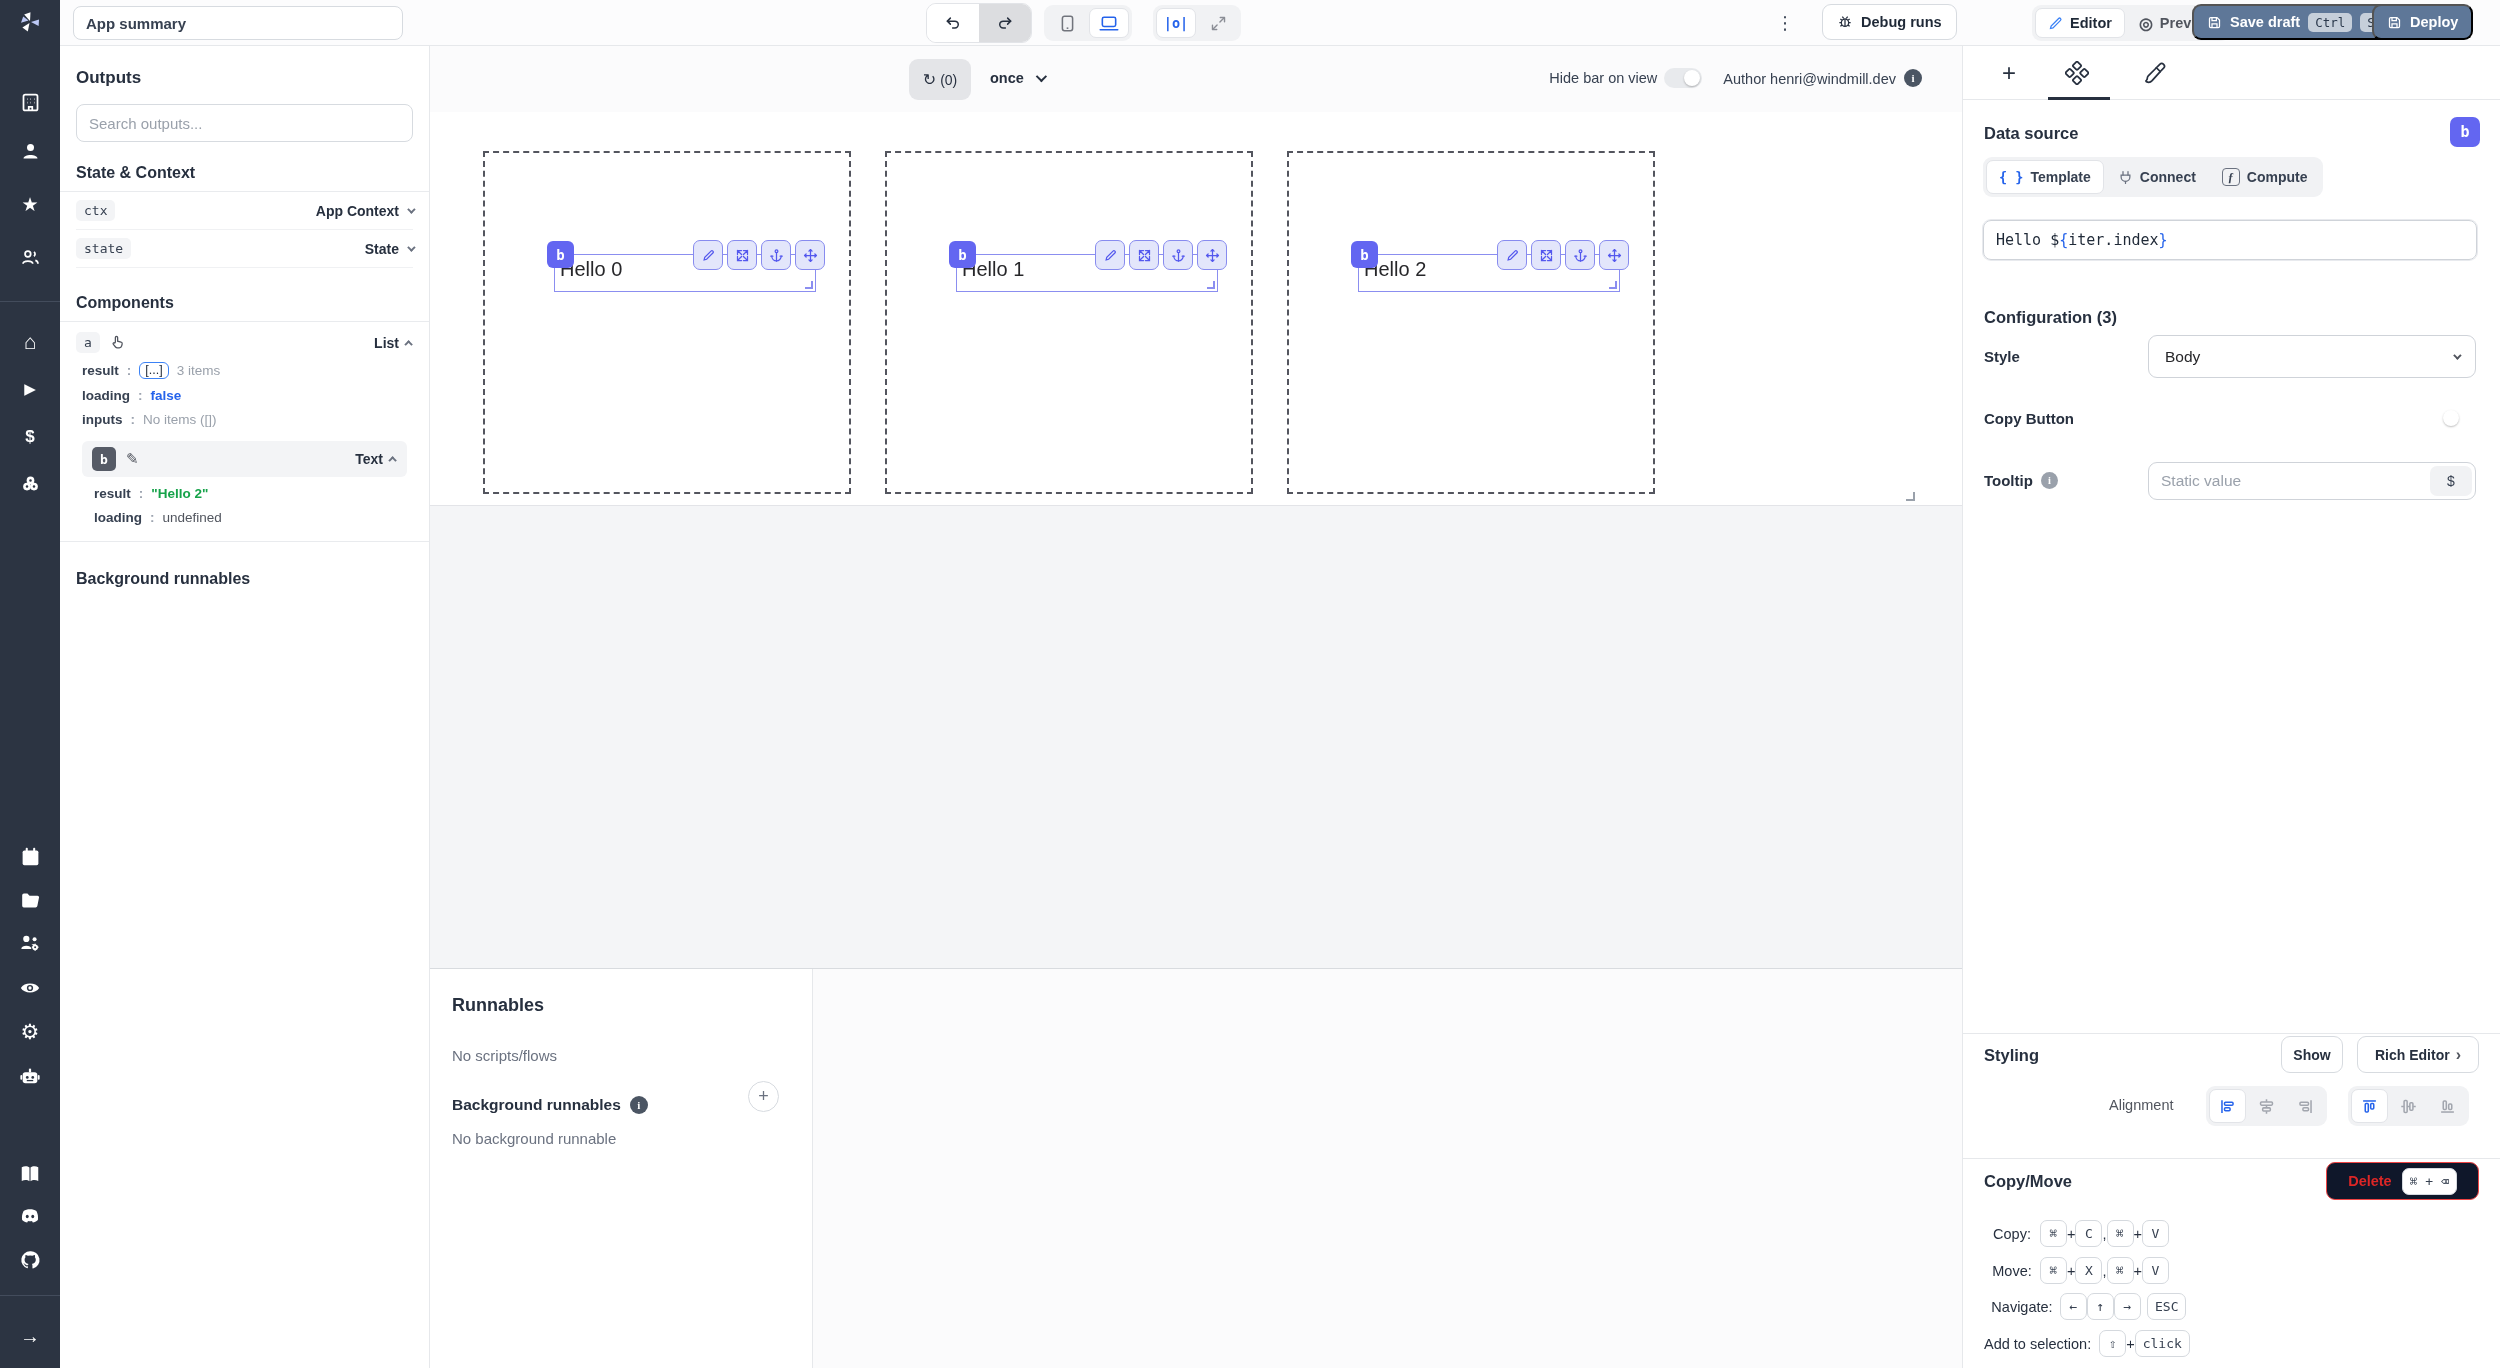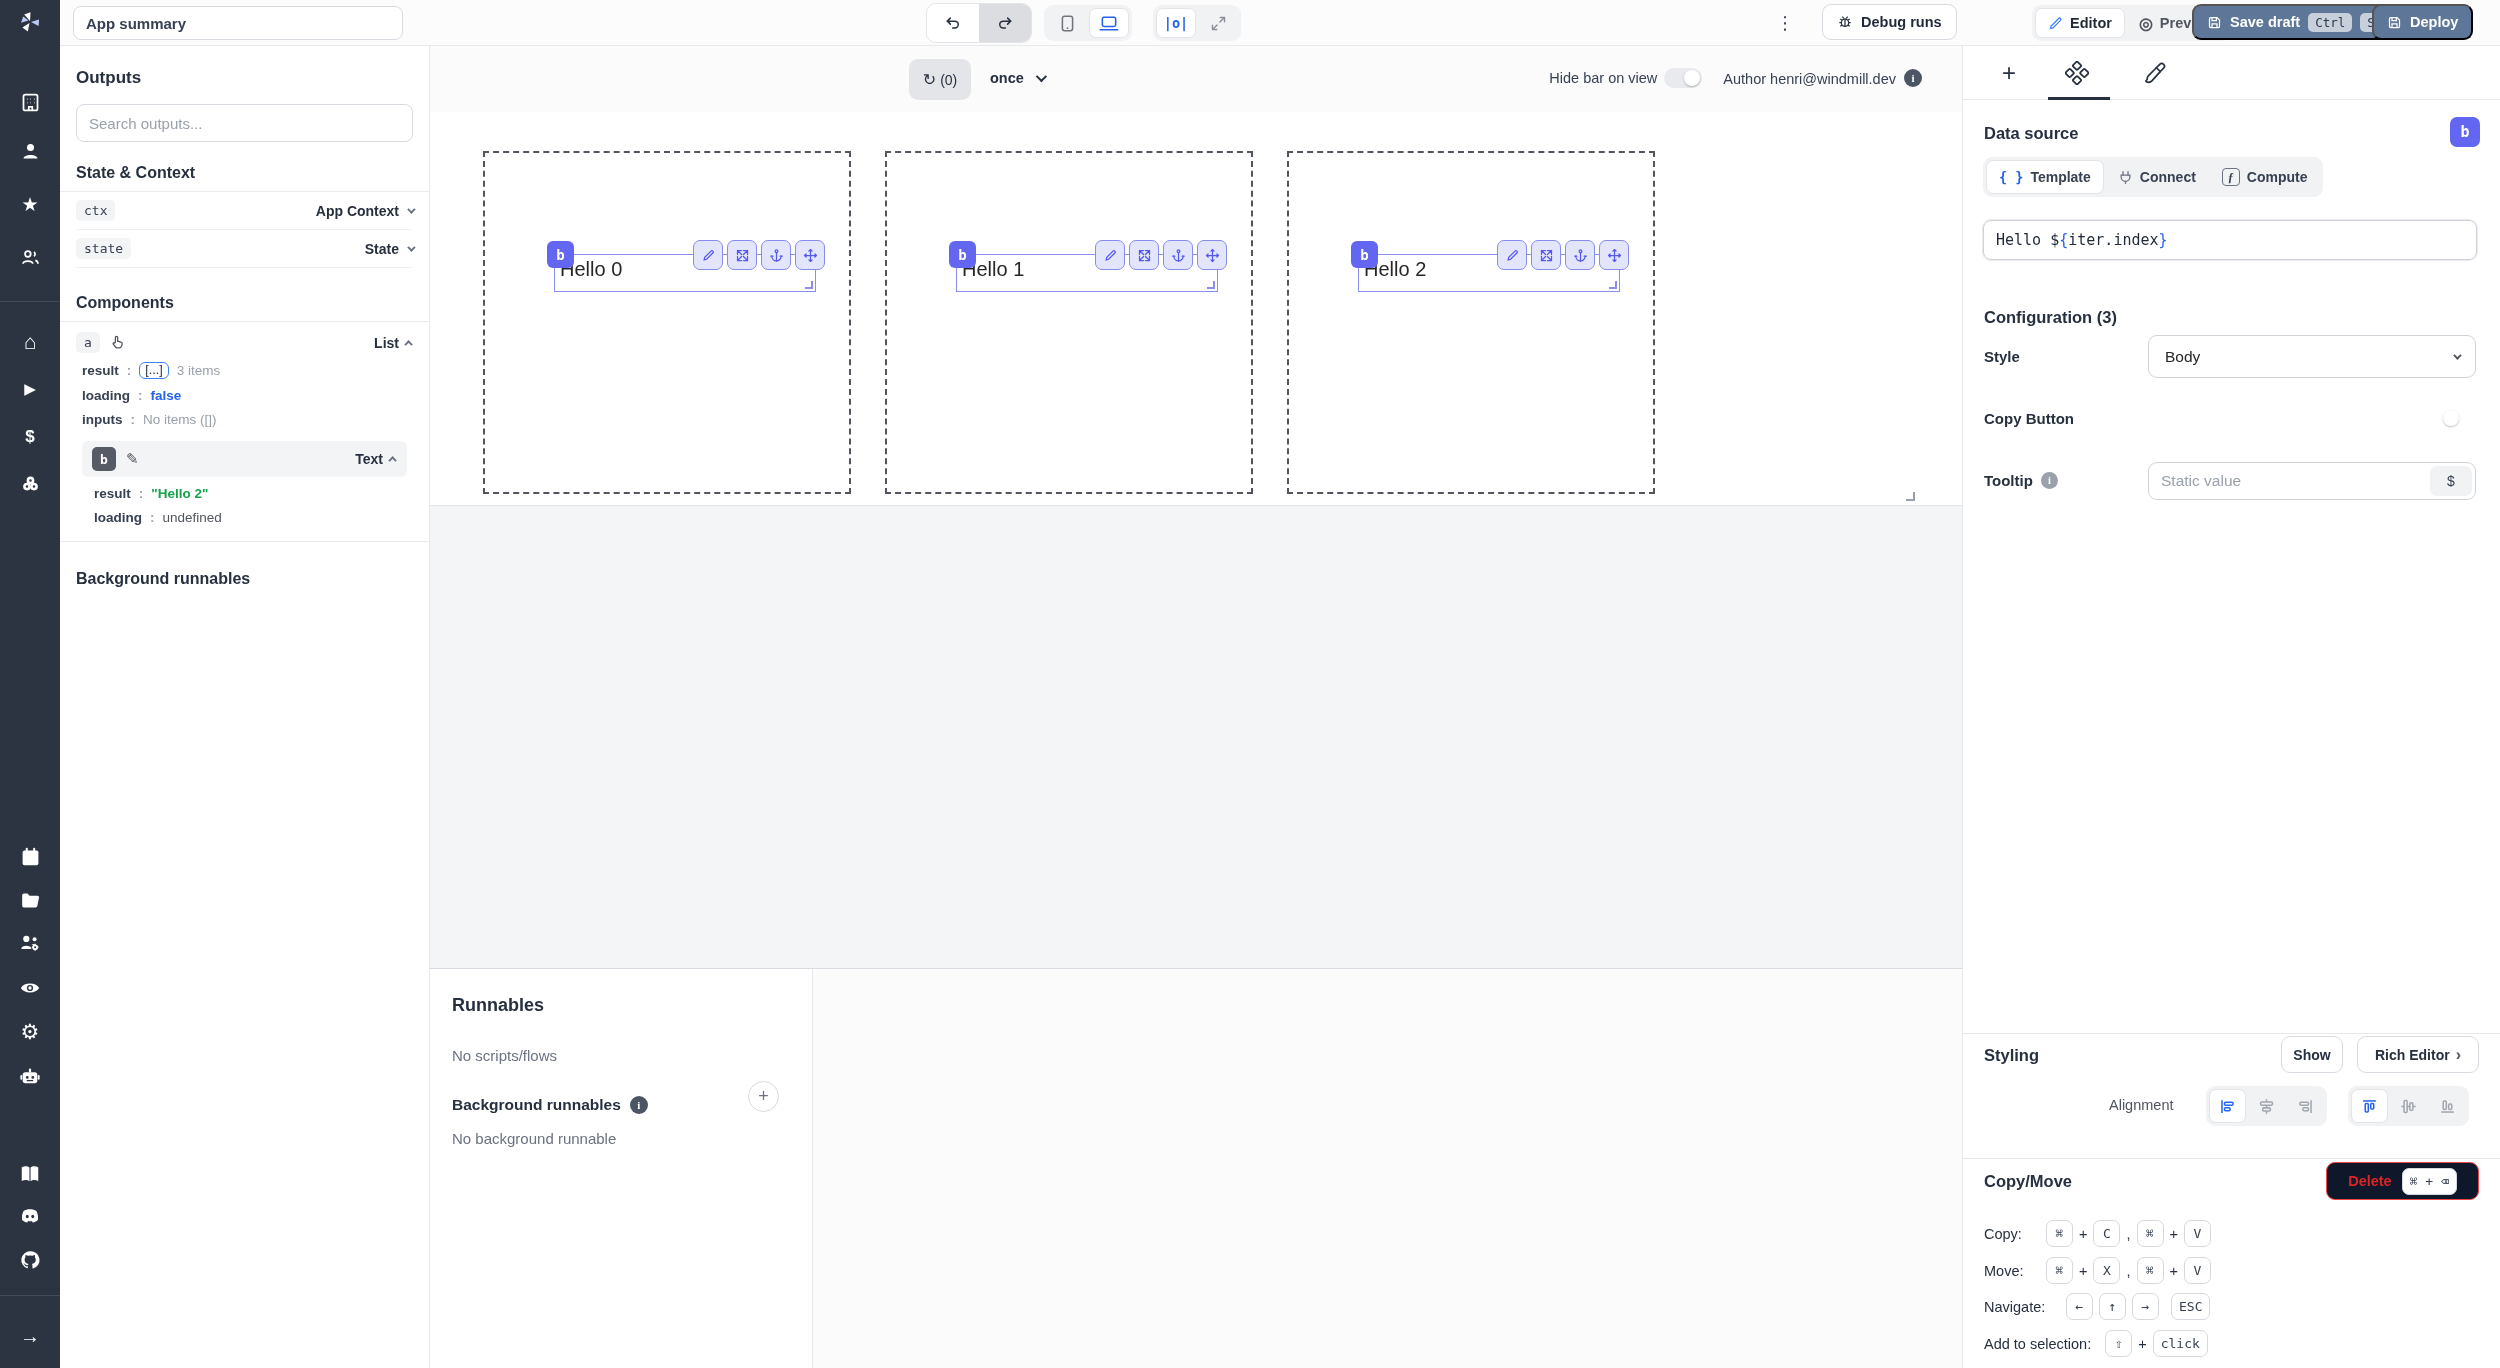--- a/index.html
+++ b/index.html
@@ -90,21 +90,21 @@
   .cfg-label { font-size:15px; font-weight:700; color:#27303f; }
   .pselect { position:absolute; left:185px; width:328px; height:43px; border:1px solid #cfd3d9; border-radius:9px; display:flex; align-items:center; justify-content:space-between; padding:0 16px; font-size:15.5px; color:#27272a; background:#fff; }
   .pinput { position:absolute; left:185px; width:328px; height:38px; border:1px solid #cfd3d9; border-radius:9px; display:flex; align-items:center; padding:0 12px; background:#fff; position:absolute; }
   .pinput .ph { color:#9aa1ab; font-size:15.5px; }
   .sfx { position:absolute; right:3px; top:3px; bottom:3px; width:42px; background:#f1f2f4; border-radius:7px; display:flex; align-items:center; justify-content:center; font-size:14px; color:#374151; }
   .wbtn { height:37px; border:1px solid #d7dbe0; border-radius:9px; background:#fff; display:flex; align-items:center; justify-content:center; gap:6px; font-size:14px; font-weight:700; color:#27303f; padding:0 14px; }
   .algn-group { position:absolute; height:40px; background:#f1f2f4; border-radius:9px; display:flex; align-items:center; padding:3px; gap:2px; }
   .algn { width:37px; height:34px; display:flex; align-items:center; justify-content:center; border-radius:7px; }
   .algn.active { background:#fff; border:1px solid #e2e4e8; }
   .kb { display:inline-flex; align-items:center; justify-content:center; min-width:27px; height:27px; padding:0 7px; border:1px solid #d5d9de; border-radius:7px; background:#fff; font-family:"DejaVu Sans Mono",monospace; font-size:13px; color:#374151; }
-  .screen-row { display:flex; align-items:center; gap:6px; font-size:14.5px; color:#27303f; }
+  .screen-row { display:flex; align-items:center; font-size:14.5px; color:#27303f;text-align:center; }
   #delete-btn { position:absolute; left:363px; top:1116px; width:153px; height:38px; border:1.5px solid #ef4444; border-radius:9px; display:flex; align-items:center; justify-content:center; gap:10px; background:#0f172a; }
   .del-txt { color:#dc2626; font-weight:700; font-size:14.5px; }
 </style>
 </head>
 <body>
 
 <div id="rail">
   <div class="ricon" style="top:10px">
     <svg width="26" height="26" viewBox="0 0 24 24">
       <path d="M12 11 L6.2 4.6 L12.5 2.2 Z" fill="#ffffff"></path>

